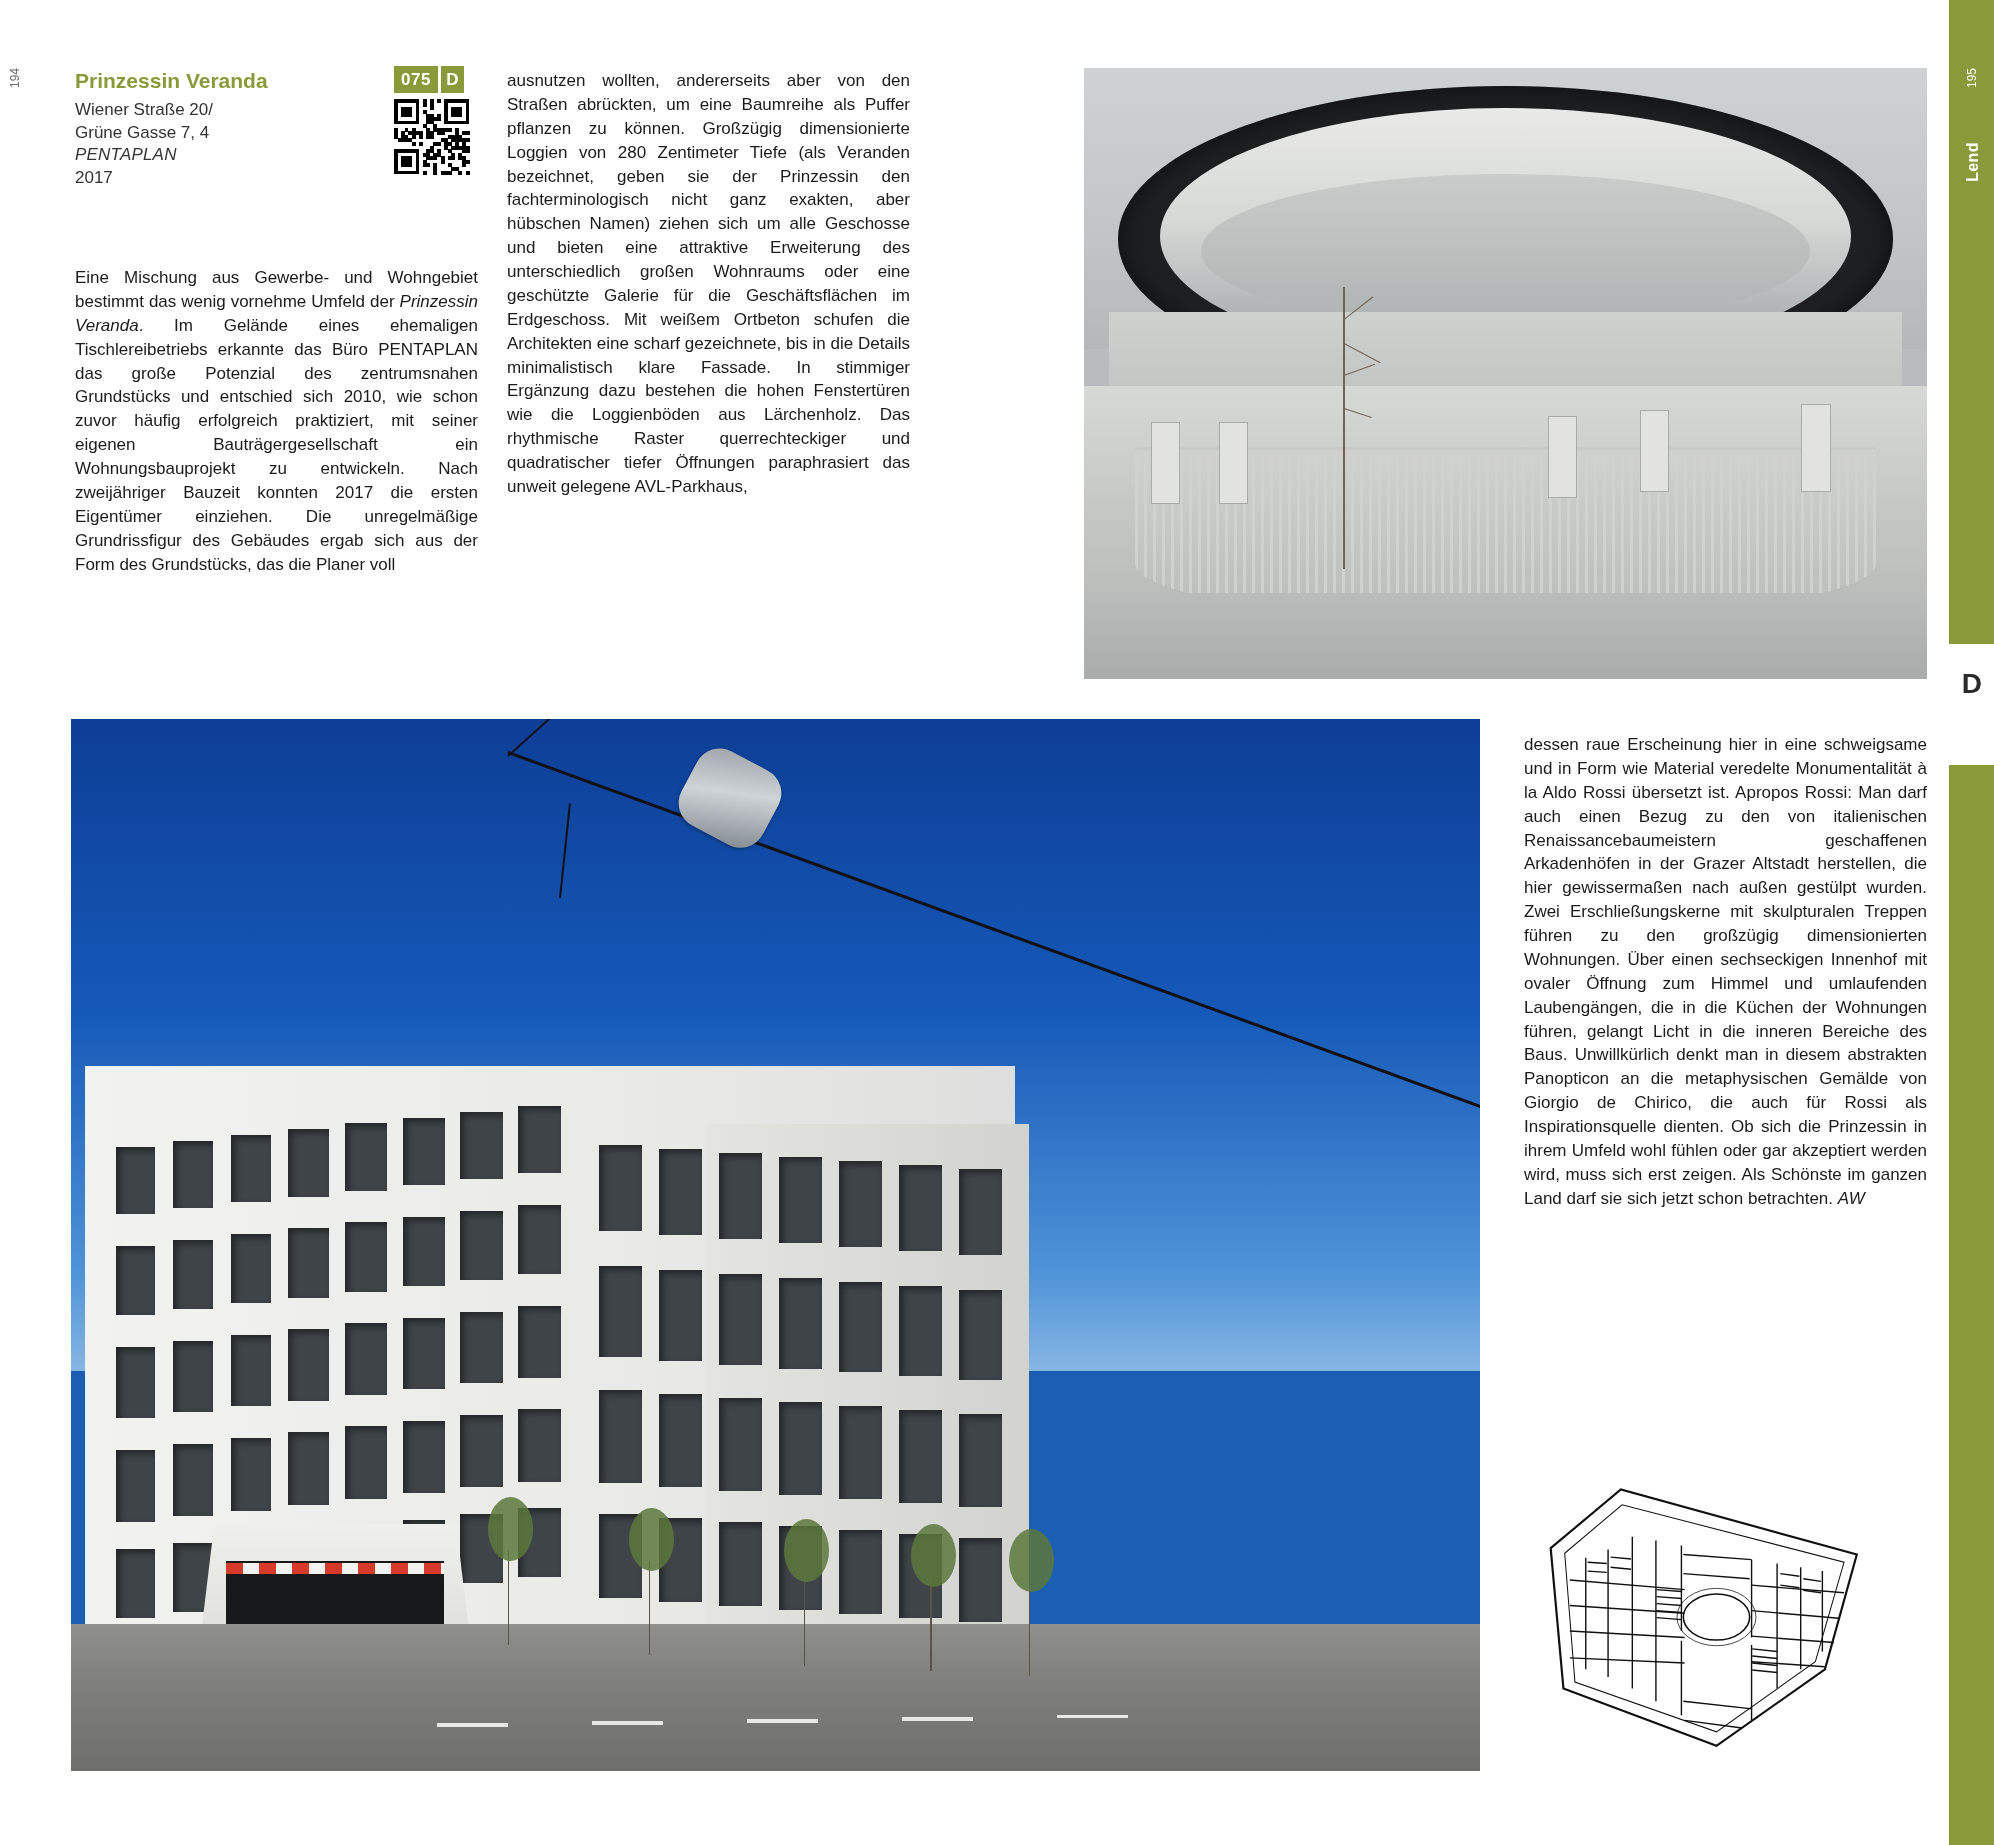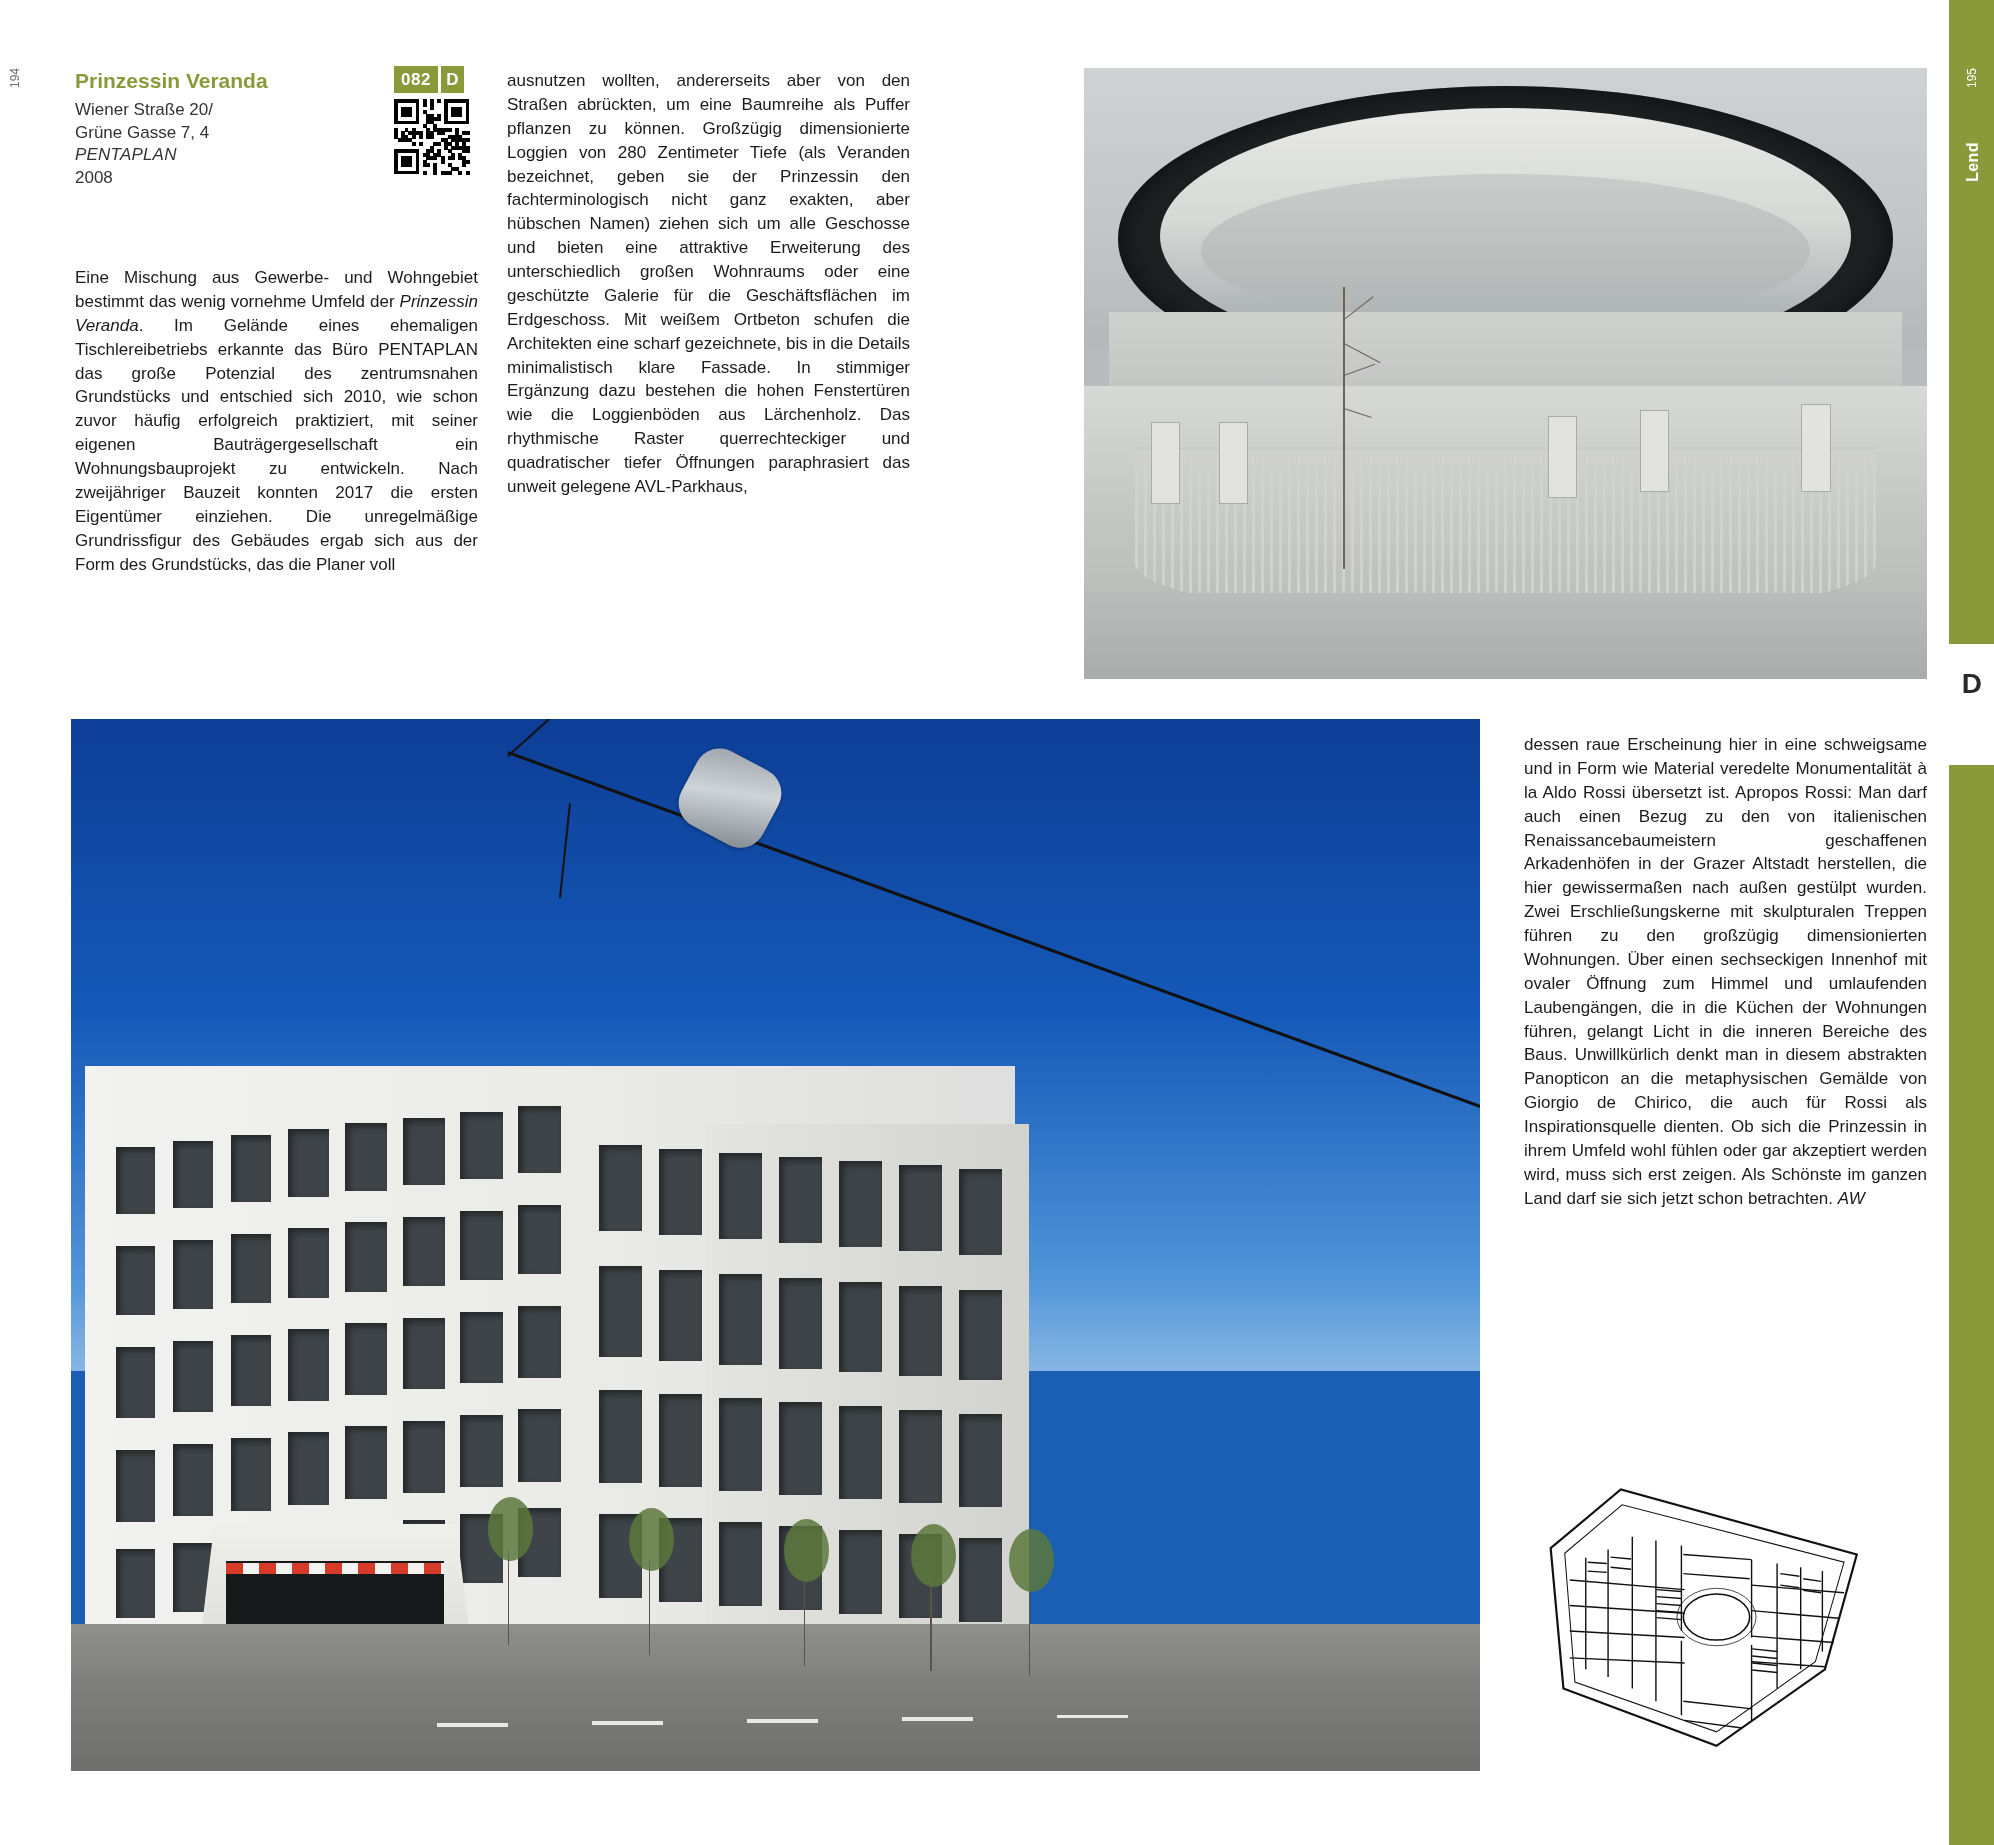--- a/index.html
+++ b/index.html
@@ -315,27 +315,27 @@
 <div class="page">
 
   <div class="folio-left">194</div>
 
   <div class="hdr">
     <div class="proj-title">Prinzessin Veranda</div>
     <div class="proj-meta">
       <div>Wiener Straße 20/</div>
       <div>Grüne Gasse 7, 4</div>
       <div class="arch">PENTAPLAN</div>
-      <div>2008</div>
+      <div>2017</div>
     </div>
   </div>
 
   <div class="badge-wrap">
     <div class="badge-row">
-      <div class="badge-num">082</div>
+      <div class="badge-num">075</div>
       <div class="badge-letter">D</div>
     </div>
     <div class="qr" id="qr" style="background: rgb(255, 255, 255);">
         <div class="qr-cell" style="left: 0px; top: 0px; width: 25px; height: 25px; background: rgb(0, 0, 0);"></div>
         <div class="qr-cell" style="left: 3.6px; top: 3.6px; width: 18px; height: 18px; background: rgb(255, 255, 255);"></div>
         <div class="qr-cell" style="left: 7.2px; top: 7.2px; width: 10.7px; height: 10.7px; background: rgb(0, 0, 0);"></div>
         <div class="qr-cell" style="left: 50px; top: 0px; width: 25px; height: 25px; background: rgb(0, 0, 0);"></div>
         <div class="qr-cell" style="left: 54px; top: 3.6px; width: 18px; height: 18px; background: rgb(255, 255, 255);"></div>
         <div class="qr-cell" style="left: 57px; top: 7.2px; width: 10.7px; height: 10.7px; background: rgb(0, 0, 0);"></div>
         <div class="qr-cell" style="left: 0px; top: 50px; width: 25px; height: 25px; background: rgb(0, 0, 0);"></div>

